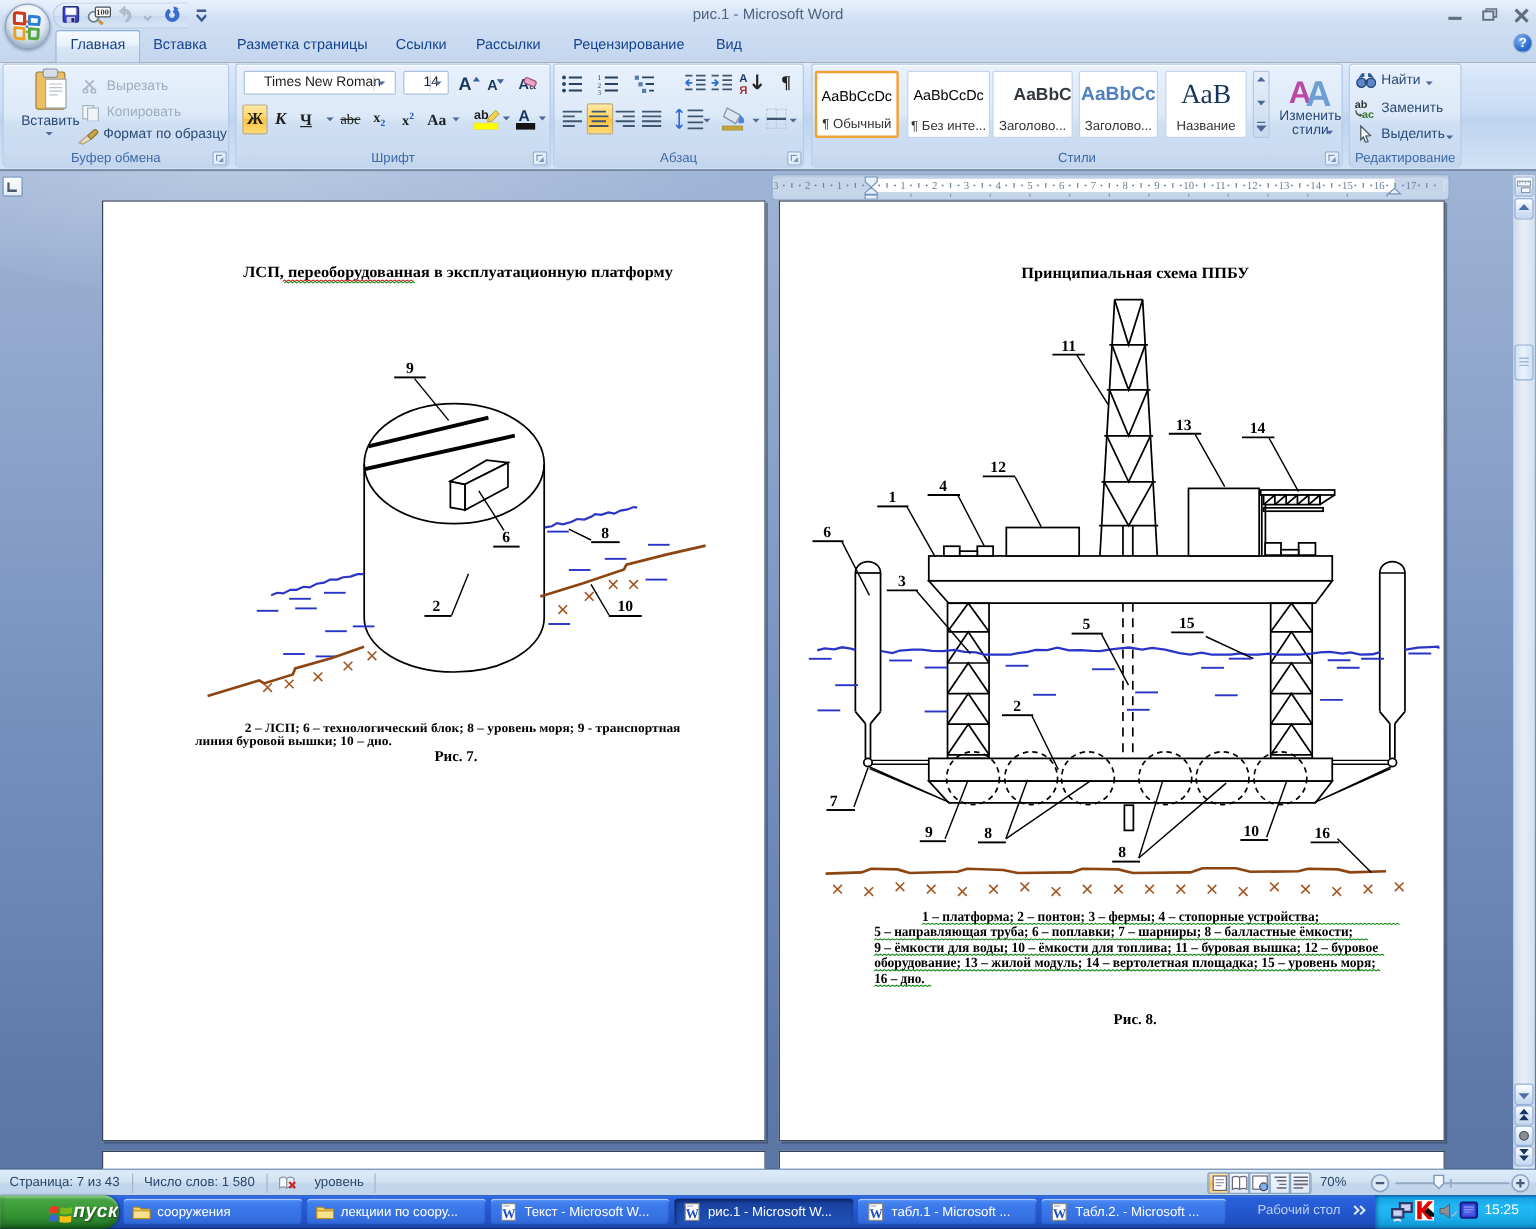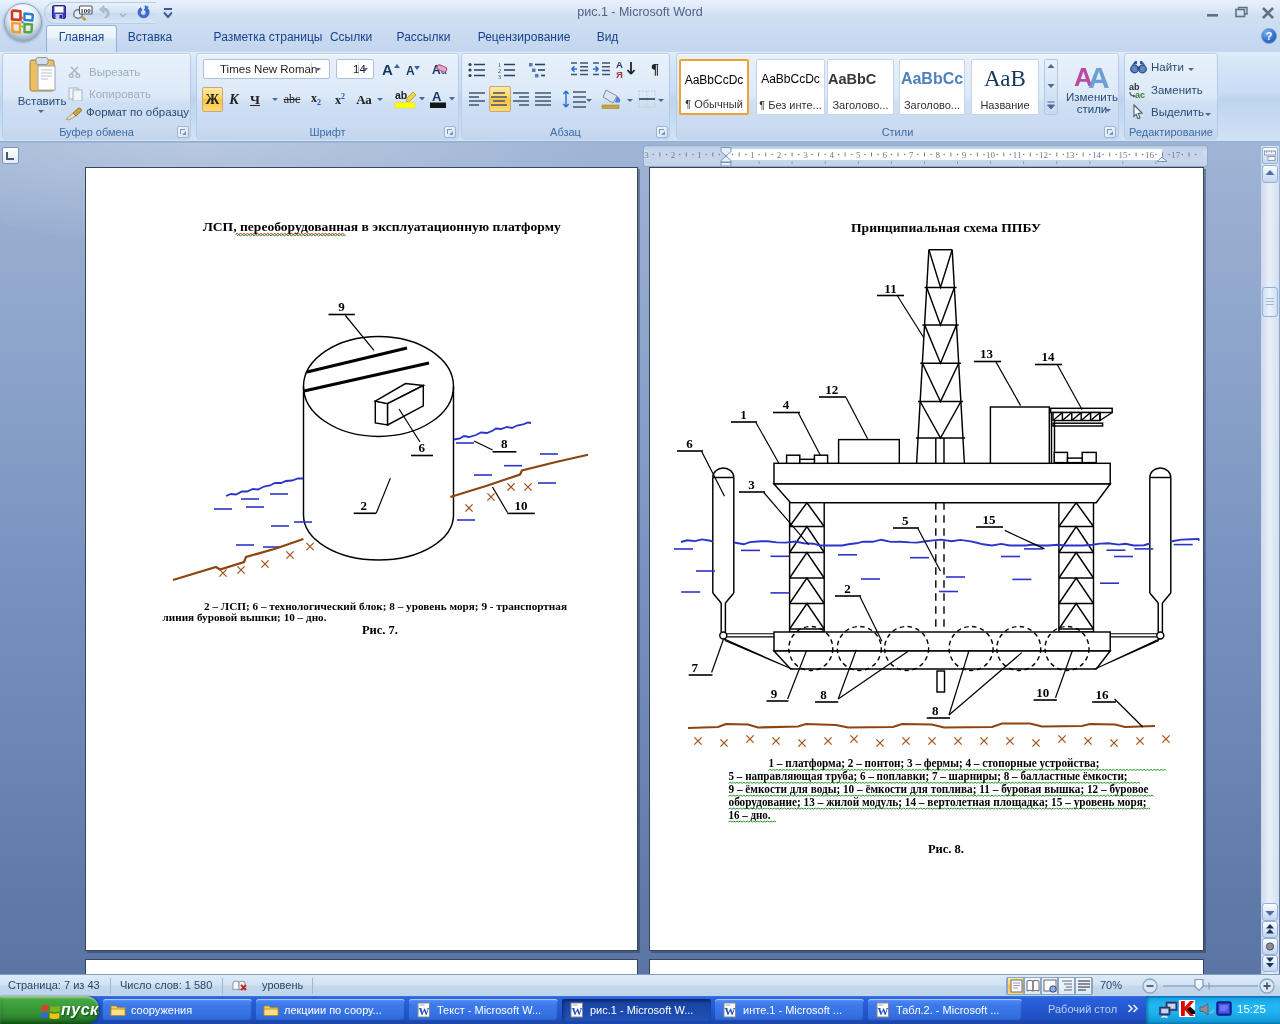--- a/index.html
+++ b/index.html
@@ -86,21 +86,21 @@
  <rect x="2" y="8" width="11" height="2.6" fill="#61707f"></rect>
  <rect x="31" y="3.5" width="8.5" height="7" fill="none" stroke="#61707f" stroke-width="1.6"></rect>
  <path d="M33.5 3.5 v-2 h8.5 v6.5 h-2" fill="none" stroke="#61707f" stroke-width="1.4"></path>
  <path d="M58 2 L68 12 M68 2 L58 12" stroke="#61707f" stroke-width="2.6"></path>
 </svg>
 
 <div id="tabrow" class="abs">
       <div id="activetab" class="abs"></div>
       <div class="tabt" style="left:81.5px;">Главная</div>
       <div class="tabt" style="left:150px;">Вставка</div>
-      <div class="tabt" style="left:268px;">Разметка страницы</div>
+      <div class="tabt" style="left:252px;">Разметка страницы</div>
       <div class="tabt" style="left:351px;">Ссылки</div>
       <div class="tabt" style="left:423.5px;">Рассылки</div>
       <div class="tabt" style="left:524px;">Рецензирование</div>
       <div class="tabt" style="left:607.5px;">Вид</div>
       <div class="abs" style="left:1261px;top:3px;width:16px;height:16px;border-radius:50%;
  background:radial-gradient(circle at 35% 30%,#7fb2f2,#2d6cd0 60%,#1f54ae 100%);border:1px solid #7a9cc8;
  color:#fff;font-weight:bold;font-size:11px;text-align:center;line-height:15px;">?</div>
     </div>
     <div class="abs" style="left:0;top:0;">
 <div class="abs" style="left:4px;top:3px;width:38px;height:38px;border-radius:50%;
@@ -271,21 +271,21 @@
         </div>
     <div style="position:absolute;left:0;right:0;bottom:3px;text-align:center;font-size:11px;color:#333;white-space:nowrap;">¶ Обычный</div>
       </div>
 <div class="abs" style="left:756px;top:7px;width:69px;height:56px;border:1px solid #c5d4e8;border-radius:2px;background:#fff;overflow:hidden;">
     <div style="position:absolute;left:0;right:0;top:4px;height:30px;display:flex;align-items:center;justify-content:center;">
           <span style="font-size:12px;white-space:nowrap;">AaBbCcDc</span>
         </div>
     <div style="position:absolute;left:0;right:0;bottom:3px;text-align:center;font-size:11px;color:#333;white-space:nowrap;">¶ Без инте...</div>
       </div>
 <div class="abs" style="left:827px;top:7px;width:67px;height:56px;border:1px solid #c5d4e8;border-radius:2px;background:#fff;overflow:hidden;">
-    <div style="position:absolute;left:0;right:0;top:4px;height:30px;display:flex;align-items:center;justify-content:flex-start;">
+    <div style="position:absolute;left:0;right:0;top:4px;height:30px;display:flex;align-items:center;justify-content:flex-end;">
           <span style="font-size:14.5px;font-weight:bold;color:#33383e;white-space:nowrap;">AaBbC</span>
         </div>
     <div style="position:absolute;left:0;right:0;bottom:3px;text-align:center;font-size:11px;color:#333;white-space:nowrap;">Заголово...</div>
       </div>
 <div class="abs" style="left:899px;top:7px;width:66px;height:56px;border:1px solid #c5d4e8;border-radius:2px;background:#fff;overflow:hidden;">
     <div style="position:absolute;left:0;right:0;top:4px;height:30px;display:flex;align-items:center;justify-content:center;">
           <span style="font-size:16px;font-weight:bold;color:#4f81bd;white-space:nowrap;">AaBbCc</span>
         </div>
     <div style="position:absolute;left:0;right:0;bottom:3px;text-align:center;font-size:11px;color:#333;white-space:nowrap;">Заголово...</div>
       </div>
@@ -824,21 +824,21 @@
 <text x="8" y="13" font-size="11" font-weight="bold" fill="#1e4fc2" text-anchor="middle" font-family="Liberation Serif">W</text>
 </svg>
       <span>рис.1 - Microsoft W...</span>
     </div>
 <div class="tbtn " style="left:715px;top:999px;width:149px;">
       <svg width="16" height="16" viewBox="0 0 16 16" style="margin:0 5px 0 7px;flex:none;">
 <rect x="2" y="1" width="11.5" height="14" fill="#fff" stroke="#888"></rect>
 <rect x="3.5" y="2.5" width="5" height="1.1" fill="#aab8c8"></rect>
 <text x="8" y="13" font-size="11" font-weight="bold" fill="#1e4fc2" text-anchor="middle" font-family="Liberation Serif">W</text>
 </svg>
-      <span>инте.1 - Microsoft ...</span>
+      <span>табл.1 - Microsoft ...</span>
     </div>
 <div class="tbtn " style="left:868px;top:999px;width:154px;">
       <svg width="16" height="16" viewBox="0 0 16 16" style="margin:0 5px 0 7px;flex:none;">
 <rect x="2" y="1" width="11.5" height="14" fill="#fff" stroke="#888"></rect>
 <rect x="3.5" y="2.5" width="5" height="1.1" fill="#aab8c8"></rect>
 <text x="8" y="13" font-size="11" font-weight="bold" fill="#1e4fc2" text-anchor="middle" font-family="Liberation Serif">W</text>
 </svg>
       <span>Табл.2. - Microsoft ...</span>
     </div>
 <div class="abs" style="left:1048px;top:1003px;position:absolute;font-size:11px;color:#bcd0f0;">Рабочий стол</div>

